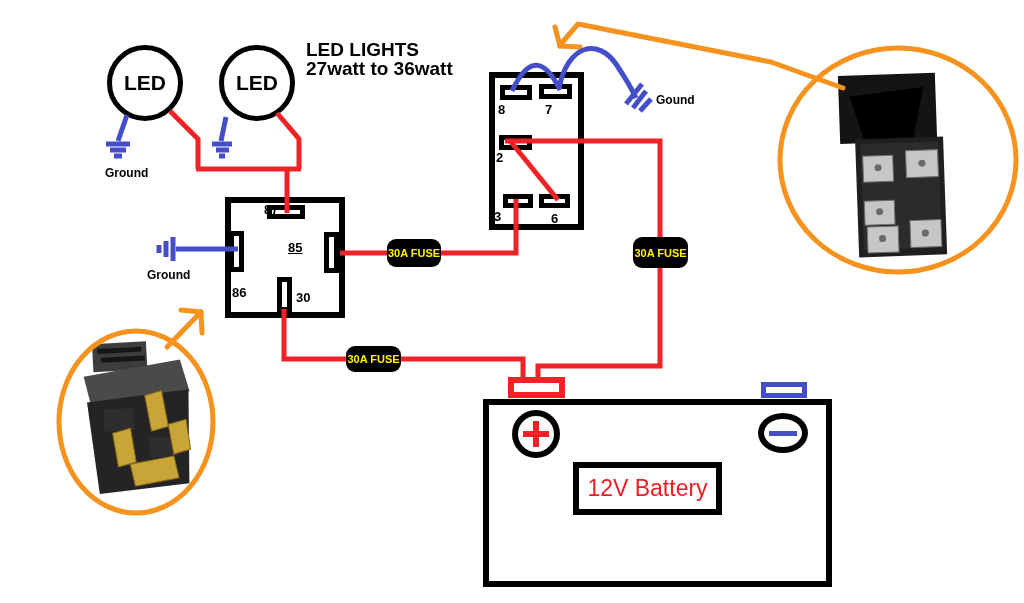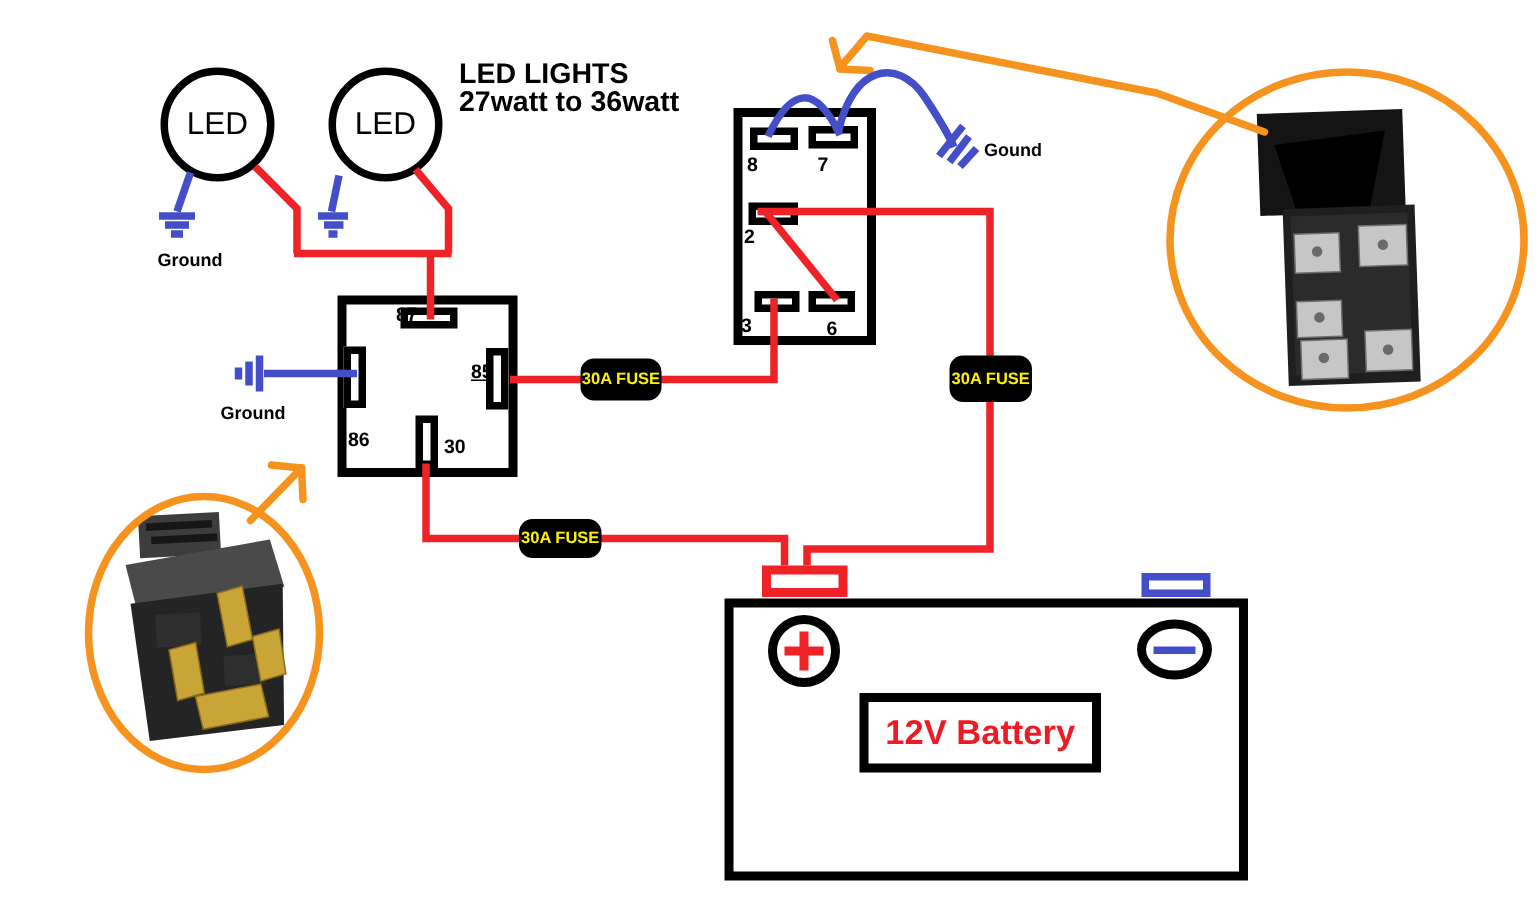--- a/index.html
+++ b/index.html
@@ -17,43 +17,43 @@
   .stage svg.wires{position:absolute;left:0;top:0;z-index:2;pointer-events:none;}
   .box{position:absolute;border:6px solid #000;background:transparent;box-sizing:border-box;z-index:1;}
   .whitebg{background:#fff;}
   .pin{position:absolute;border:5px solid #000;background:#fff;box-sizing:border-box;z-index:1;}
   .lbl{position:absolute;font-weight:bold;color:#000;z-index:3;white-space:nowrap;}
   .pinlbl{font-size:13px;}
   .groundlbl{font-size:12px;}
   .led-circle{
     position:absolute;width:76px;height:76px;border:5px solid #000;border-radius:50%;
     background:#fff;box-sizing:border-box;display:flex;align-items:center;justify-content:center;
-    font-weight:normal;font-size:21px;color:#000;z-index:1;
+    font-weight:bold;font-size:21px;color:#000;z-index:1;
   }
   .caption{position:absolute;left:306px;top:40px;font-weight:bold;font-size:19px;line-height:19px;color:#000;z-index:3;}
   .fuse{
     position:absolute;background:#000;color:var(--fuse_text_yellow);border-radius:9px;
     display:flex;align-items:center;justify-content:center;font-weight:bold;font-size:11px;
     z-index:3;box-sizing:border-box;letter-spacing:0px;
   }
   .terminal{position:absolute;background:#fff;box-sizing:border-box;z-index:3;}
   .terminal.pos{left:508px;top:377px;width:57px;height:21px;border:6px solid var(--wire_red);}
   .terminal.neg{left:761px;top:382px;width:46px;height:16px;border:5px solid var(--wire_blue);}
   .term-circle{
     position:absolute;border:6px solid #000;border-radius:50%;box-sizing:border-box;z-index:3;background:#fff;
   }
   .term-circle.plus{left:512px;top:410px;width:48px;height:48px;}
   .term-circle.minus{left:758px;top:413px;width:50px;height:40px;}
   .plus-h{position:absolute;left:50%;top:50%;width:26px;height:6px;margin:-3px 0 0 -13px;background:var(--wire_red);}
   .plus-v{position:absolute;left:50%;top:50%;width:6px;height:26px;margin:-13px 0 0 -3px;background:var(--wire_red);}
   .minus-h{position:absolute;left:50%;top:50%;width:28px;height:5px;margin:-2px 0 0 -14px;background:var(--wire_blue);}
   .battery-label{
-    position:absolute;left:573px;top:462px;width:161px;height:53px;border:6px solid #000;background:#fff;
+    position:absolute;left:573px;top:462px;width:149px;height:53px;border:6px solid #000;background:#fff;
     box-sizing:border-box;display:flex;align-items:center;justify-content:center;
-    font-weight:bold;font-size:23px;color:var(--battery_text_red);z-index:3;
+    font-weight:normal;font-size:23px;color:var(--battery_text_red);z-index:3;
   }
   .w-red{stroke:var(--wire_red);fill:none;stroke-width:5;}
   .w-blue{stroke:var(--wire_blue);fill:none;stroke-width:5;}
   .w-orange{stroke:var(--highlight_orange);fill:none;stroke-width:5;stroke-linejoin:round;stroke-linecap:round;}
   .ring{stroke:var(--highlight_orange);fill:none;stroke-width:5;}
 </style>
 </head>
 <body>
 
 <div class="stage">
@@ -181,21 +181,21 @@
   <div class="caption">
     <div>LED LIGHTS</div>
     <div>27watt to 36watt</div>
   </div>
 
   <div class="lbl groundlbl" style="left:105px;top:166px;">Ground</div>
   <div class="lbl groundlbl" style="left:147px;top:268px;">Ground</div>
   <div class="lbl groundlbl" style="left:656px;top:93px;">Gound</div>
 
   <div class="lbl pinlbl" style="left:239px;top:202px;margin-left:25px;">87</div>
-  <div class="lbl pinlbl" style="left:314px;top:240px;text-decoration:underline;">85</div>
+  <div class="lbl pinlbl" style="left:288px;top:240px;text-decoration:underline;">85</div>
   <div class="lbl pinlbl" style="left:232px;top:285px;">86</div>
   <div class="lbl pinlbl" style="left:296px;top:290px;">30</div>
 
   <div class="lbl pinlbl" style="left:498px;top:102px;">8</div>
   <div class="lbl pinlbl" style="left:545px;top:102px;">7</div>
   <div class="lbl pinlbl" style="left:496px;top:150px;">2</div>
   <div class="lbl pinlbl" style="left:494px;top:209px;">3</div>
   <div class="lbl pinlbl" style="left:551px;top:211px;">6</div>
 
 </div>

